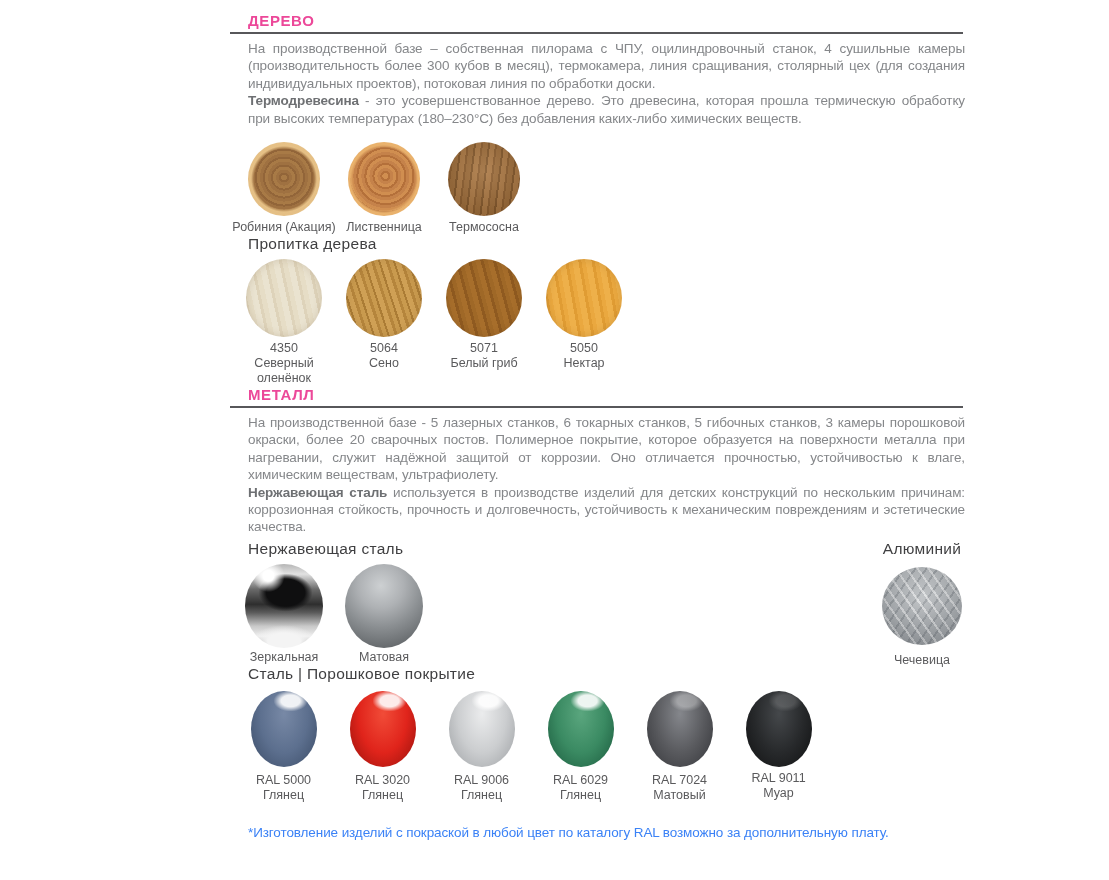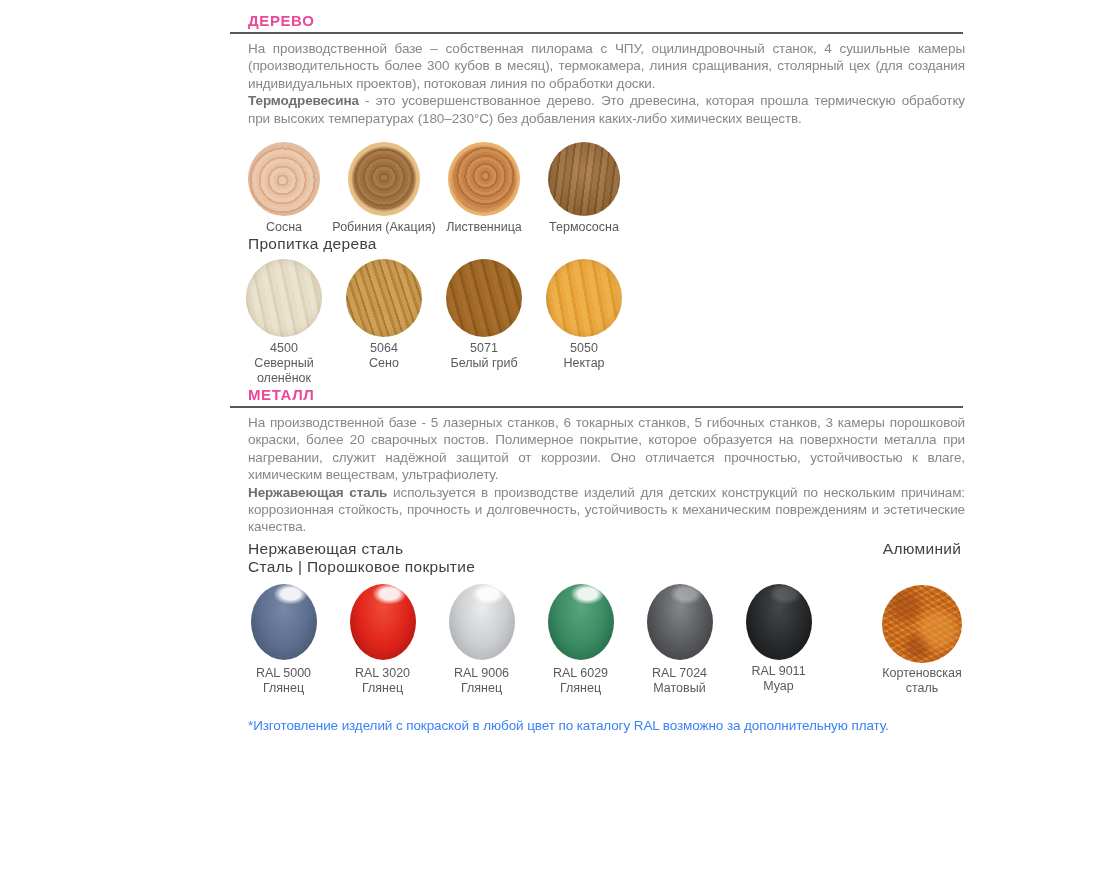--- a/index.html
+++ b/index.html
@@ -94,44 +94,40 @@
     <h2 class="sec-title">ДЕРЕВО</h2>
     <div class="rule"></div>
 
     <div class="body-text">
       <p><span>На производственной базе – собственная пилорама с ЧПУ, оцилиндровочный станок, 4 сушильные камеры (производительность более 300 кубов в месяц), термокамера, линия сращивания, столярный цех (для создания индивидуальных проектов), потоковая линия по обработки доски.</span></p>
       <p><b>Термодревесина</b><span> - это усовершенствованное дерево. Это древесина, которая прошла термическую обработку при высоких температурах (180–230°С) без добавления каких-либо химических веществ.</span></p>
     </div>
 
     <div class="row mt-wood-row">
       <div class="cell">
-        <div class="sw pine"></div>
-        <div class="lbl nowrap">Сосна</div>
-      </div>
-      <div class="cell">
         <div class="sw robinia"></div>
         <div class="lbl nowrap">Робиния (Акация)</div>
       </div>
       <div class="cell">
         <div class="sw larch"></div>
         <div class="lbl nowrap">Лиственница</div>
       </div>
       <div class="cell">
         <div class="sw thermo"></div>
         <div class="lbl nowrap">Термососна</div>
       </div>
     </div>
 
     <h3 class="sub-title mt-imp-head">Пропитка дерева</h3>
 
     <div class="row mt-imp-row">
       <div class="cell">
         <div class="sw imp imp-5080"></div>
         <div class="lbl">
-          <div>4500</div>
+          <div>4350</div>
           <div class="sub">Северный оленёнок</div>
         </div>
       </div>
       <div class="cell">
         <div class="sw imp imp-5064"></div>
         <div class="lbl">
           <div>5064</div>
           <div class="sub">Сено</div>
         </div>
       </div>
@@ -157,20 +153,34 @@
     <div class="body-text">
       <p><span>На производственной базе - 5 лазерных станков, 6 токарных станков, 5 гибочных станков, 3 камеры порошковой окраски, более 20 сварочных постов. Полимерное покрытие, которое образуется на поверхности металла при нагревании, служит надёжной защитой от коррозии. Оно отличается прочностью, устойчивостью к влаге, химическим веществам, ультрафиолету.</span></p>
       <p><b>Нержавеющая сталь</b><span> используется в производстве изделий для детских конструкций по нескольким причинам: коррозионная стойкость, прочность и долговечность, устойчивость к механическим повреждениям и эстетические качества.</span></p>
     </div>
 
     <div class="heads-row">
       <h3 class="sub-title" style="display:inline-block;">Нержавеющая сталь</h3>
       <h3 class="sub-title" style="position:absolute;left:642px;top:0;width:100px;margin:0;text-align:center;">Алюминий</h3>
     </div>
 
+    <div class="row steel-row">
+      <div class="cell">
+        <div class="sw mirror"></div>
+        <div class="lbl nowrap" style="margin-top:2px;">Зеркальная</div>
+      </div>
+      <div class="cell">
+        <div class="sw matte-steel"></div>
+        <div class="lbl nowrap" style="margin-top:2px;">Матовая</div>
+      </div>
+      <div class="cell-abs" style="top:3px;">
+        <div class="sw checker"></div>
+        <div class="lbl nowrap" style="margin-top:8px;">Чечевица</div>
+      </div>
+    </div>
 
     <h3 class="sub-title mt-powder-head">Сталь | Порошковое покрытие</h3>
 
     <div class="row powder-row">
       <div class="cell" style="width:99px;">
         <div class="ball" style="--c: #5c6f8e; --cl: #7889a6; --cd: #3e4f6a; --gloss: 0.9;"></div>
         <div class="lbl" style="margin-top:6px;">
           <div>RAL 5000</div>
           <div>Глянец</div>
         </div>
@@ -203,21 +213,17 @@
           <div>Матовый</div>
         </div>
       </div>
       <div class="cell" style="width:99px;">
         <div class="ball" style="--c: #27292b; --cl: #45484b; --cd: #121314; --gloss: 0.15;"></div>
         <div class="lbl" style="">
           <div>RAL 9011</div>
           <div>Муар</div>
         </div>
       </div>
-      <div class="cell-abs" style="top:1px;">
-        <div class="sw corten"></div>
-        <div class="lbl" style="margin-top:3px;max-width:92px;">Кортеновская сталь</div>
-      </div>
     </div>
 
     <p class="footnote">*Изготовление изделий с покраской в любой цвет по каталогу RAL возможно за дополнительную плату.</p>
   </div>
 </div>
 
 </body></html>

